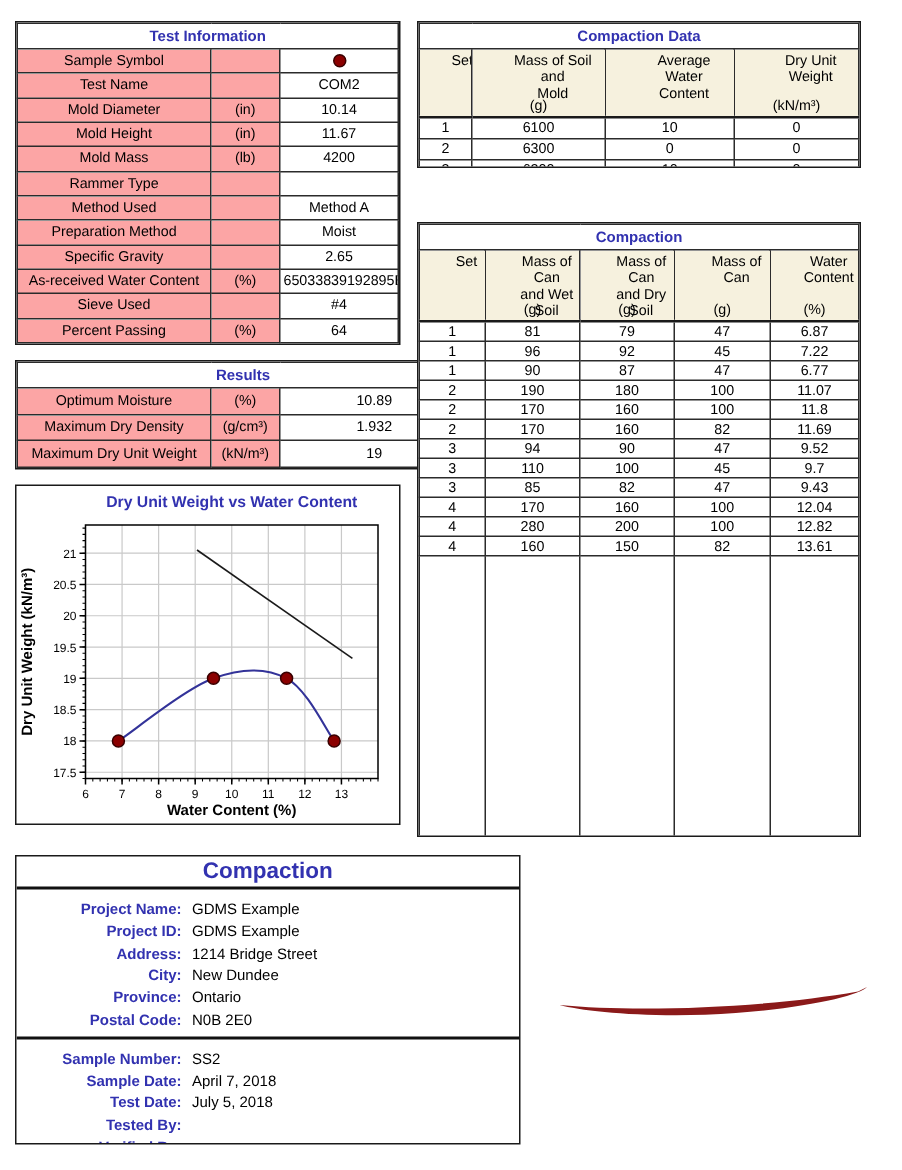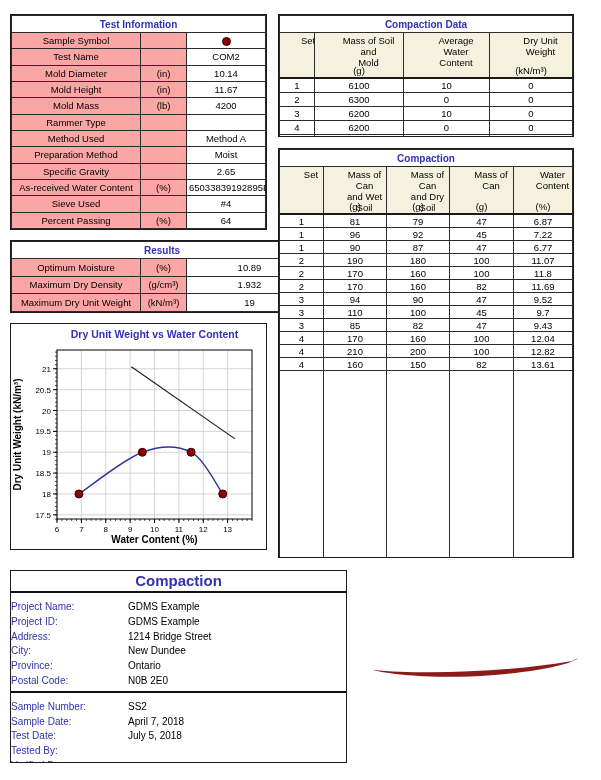--- a/index.html
+++ b/index.html
@@ -1,20 +1,20 @@
 <!DOCTYPE html>
 <html><head>
 <meta charset="utf-8">
 <style>
   html,body{margin:0;padding:0;background:#fff;}
   .page{position:relative;width:601px;height:780px;background:#fff;
         font-family:"Liberation Sans",sans-serif;color:#000;overflow:hidden;}
   .panel{position:absolute;border:1.5px solid #1a1a1a;box-sizing:border-box;background:#fff;overflow:hidden;}
   #test-info{left:10px;top:14px;width:257px;height:216px;}
-  #compaction-data{left:278px;top:14px;width:296px;height:123px;}
+  #compaction-data{left:278px;top:14px;width:296px;height:98px;}
   #results{left:10px;top:240px;width:304px;height:73px;}
   #compaction-table{left:278px;top:148px;width:296px;height:410px;}
   #chart-box{left:10px;top:323px;width:257px;height:227px;}
   #project-box{left:10px;top:570px;width:337px;height:193px;}
   #logo{position:absolute;left:360px;top:616px;width:232px;height:62px;}
 
   table{border-collapse:collapse;width:100%;table-layout:fixed;font-size:9.5px;}
   td,th{border:1px solid #2b2b2b;text-align:center;vertical-align:middle;
         padding:0 2px;overflow:hidden;white-space:nowrap;}
   tr.title td{background:#fff;color:#3232B0;font-weight:bold;font-size:10px;height:16px;}
@@ -33,21 +33,21 @@
   .dot{display:inline-block;width:7px;height:7px;border-radius:50%;
        background:#8B0000;border:1px solid #3a0000;vertical-align:middle;}
 
   #chart-svg{display:block;}
   #chart-svg text{font-family:"Liberation Sans",sans-serif;}
 
   .pbox-title{height:20px;line-height:20px;text-align:center;font-size:15px;font-weight:bold;
               color:#3232B0;border-bottom:2px solid #111;}
   .psection{padding-top:5px;padding-bottom:4px;}
   .prow{height:14.8px;line-height:14.8px;white-space:nowrap;}
-  .plabel{display:inline-block;width:110px;font-weight:normal;color:#3232B0;font-size:10px;}
+  .plabel{display:inline-block;width:110px;text-align:right;font-weight:bold;color:#3232B0;font-size:10px;}
   .pvalue{font-size:10px;margin-left:7px;color:#000;}
   .pdivider{border-top:2px solid #111;}
 
   .logo-text{padding-left:16px;padding-top:8px;font-size:22px;font-weight:bold;color:#111;}
   .swoosh{position:absolute;left:10px;top:38px;width:218px;height:24px;}
 </style>
 </head>
 <body>
 
 <div class="page">
@@ -333,21 +333,21 @@
           </tr>
           <tr class="drow">
             <td>4</td>
             <td>170</td>
             <td>160</td>
             <td>100</td>
             <td>12.04</td>
           </tr>
           <tr class="drow">
             <td>4</td>
-            <td>210</td>
+            <td>280</td>
             <td>200</td>
             <td>100</td>
             <td>12.82</td>
           </tr>
           <tr class="drow">
             <td>4</td>
             <td>160</td>
             <td>150</td>
             <td>82</td>
             <td>13.61</td>

